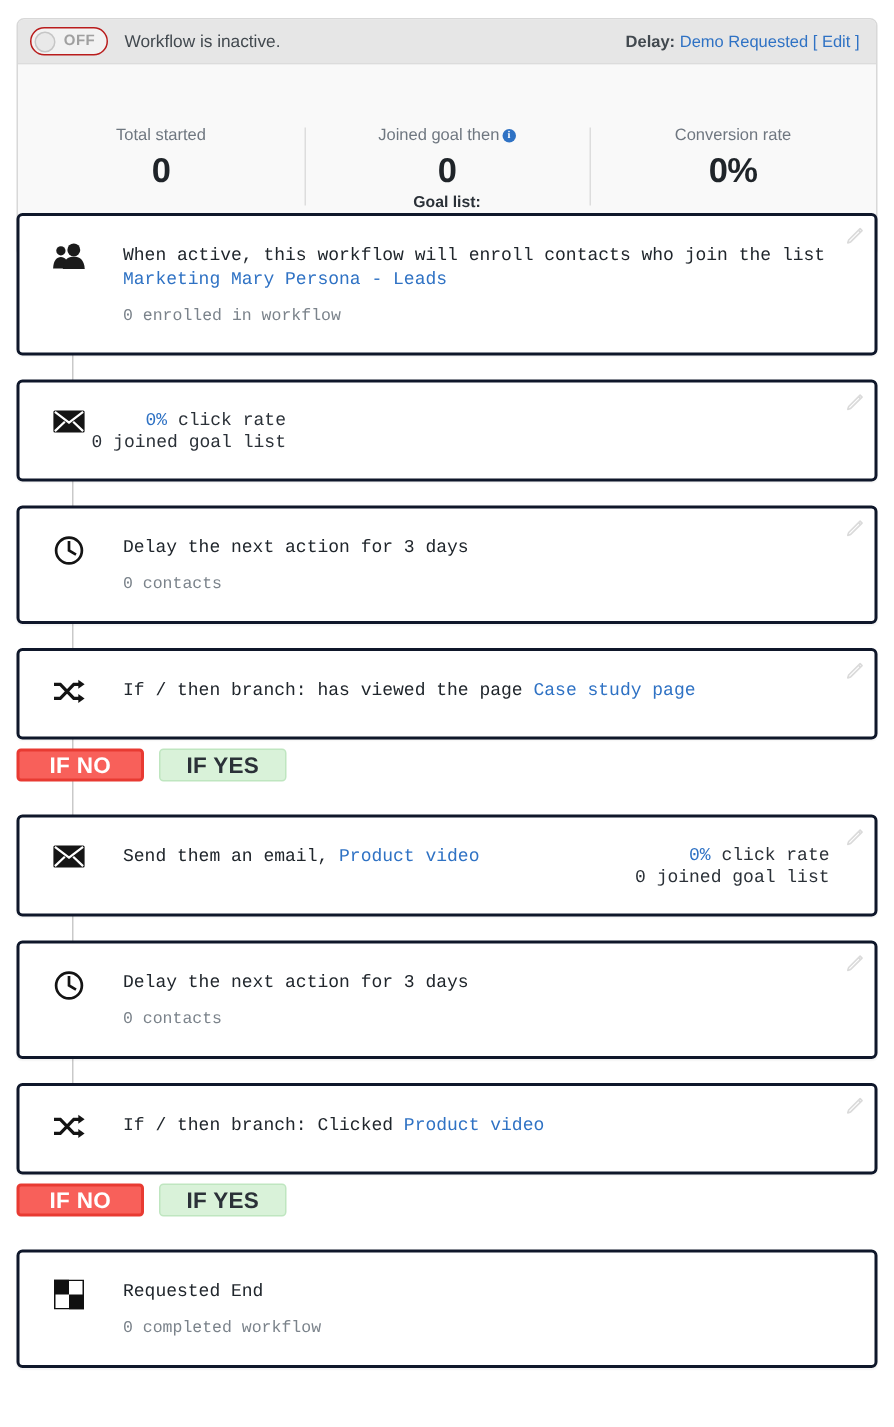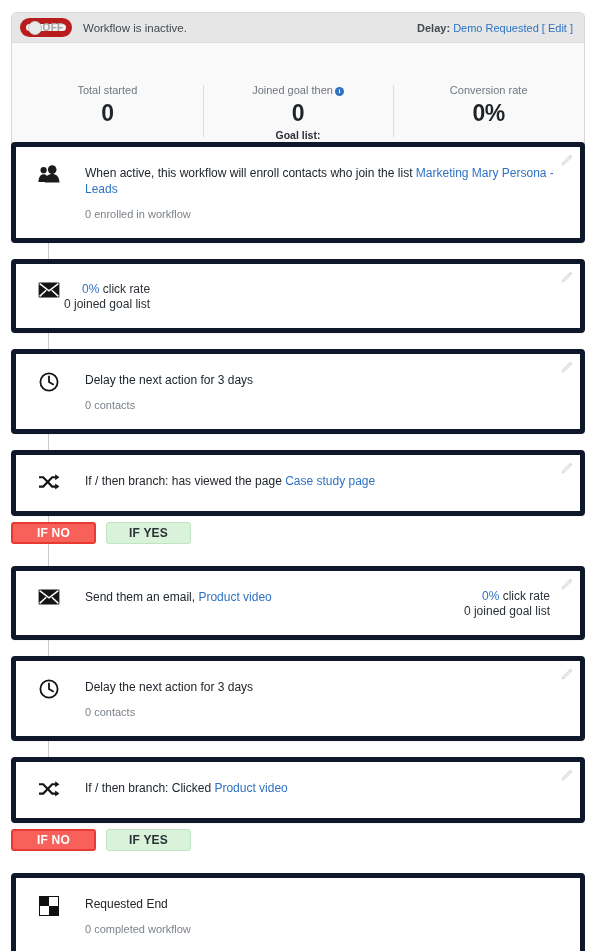--- a/index.html
+++ b/index.html
@@ -25,21 +25,21 @@
   .summary-bar {
     height: 30px;
     background: #e6e6e6;
     border-bottom: 1px solid #dcdcdc;
     display: flex;
     align-items: center;
     padding: 0 11px 0 8px;
   }
   .toggle {
     width: 52px; height: 19px;
-    border: 6px solid #b91c1c;
+    border: 1px solid #b91c1c;
     border-radius: 10px;
     background: #f2f2f2;
     display: flex; align-items: center;
     padding: 0 2px;
     flex: 0 0 auto;
   }
   .toggle-knob {
     width: 14px; height: 14px;
     border-radius: 50%;
     background: #e9e9e9;
@@ -135,24 +135,25 @@
     left: 48px;
     width: 1px;
     background: #c9c9c9;
     z-index: 0;
   }
 
   .card {
     position: relative;
     margin: 0 11px;
     background: #ffffff;
-    border: 5px solid #0f172a;
+    border: 2px solid #0f172a;
     border-radius: 4px;
     box-shadow: 0 1px 1px rgba(0,0,0,.045);
     z-index: 1;
+    font-family: Liberation Mono, monospace;
   }
   .card-inner {
     display: flex;
     align-items: flex-start;
     padding: 17px 14px 16px 14px;
   }
   .card-icon {
     width: 30px;
     flex: 0 0 30px;
     display: flex;
@@ -191,21 +192,21 @@
     display: flex;
     gap: 10px;
     margin: 6px 11px 0 11px;
     position: relative;
     z-index: 2;
   }
   .btn-no, .btn-yes {
     width: 85px;
     height: 22px;
     border-radius: 3px;
-    font-size: 12px;
+    font-size: 15px;
     font-weight: bold;
     letter-spacing: .2px;
     display: flex;
     align-items: center;
     justify-content: center;
   }
   .btn-no {
     background: #f8605a;
     border: 2px solid #e83a32;
     color: #ffffff;

